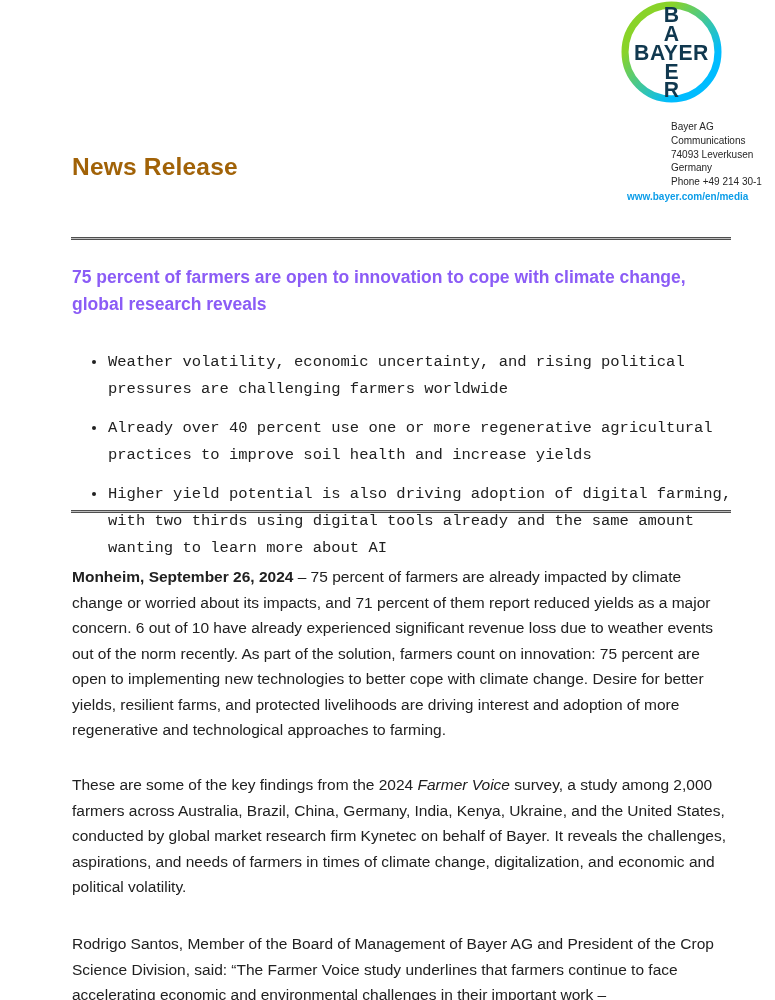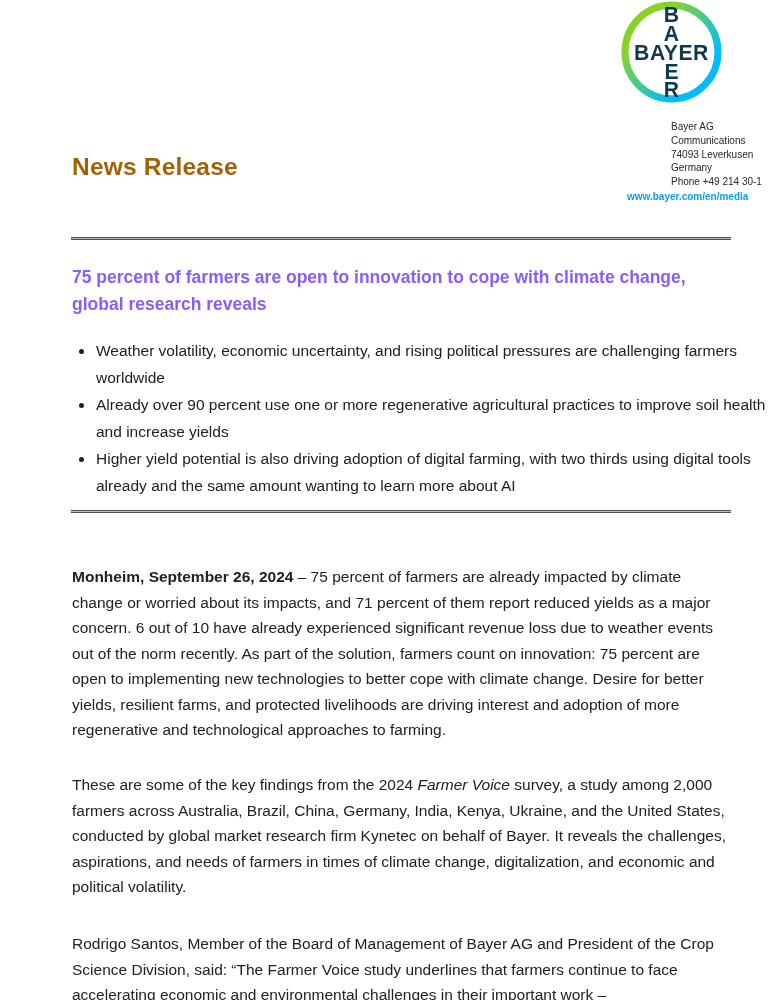--- a/index.html
+++ b/index.html
@@ -58,21 +58,21 @@
   .headline {
     position: absolute; left: 72px; top: 264px; width: 664px;
     margin: 0;
     font-size: 17.5px; line-height: 27px; font-weight: bold; color: #8b5cf6;
   }
   .bullets {
     position: absolute; left: 72px; top: 337px; width: 674px;
     margin: 0; padding: 0 0 0 23px;
     font-size: 15.5px; line-height: 27px;
   }
-  .bullets li { margin: 0; padding-left: 1px; }
+  .bullets li { margin: 12px; padding-left: 1px; font-family: Liberation Mono, monospace; }
 
   .para {
     position: absolute; left: 72px; width: 662px;
     margin: 0;
     font-size: 15.5px; line-height: 25.5px; color: #212121;
   }
   .para-1 { top: 544px; margin-top: 20px; }
   .para-2 { top: 772px; }
   .para-3 { top: 921px; margin-top: 10px; }
   .bold { font-weight: bold; }
@@ -111,21 +111,21 @@
 
   <div class="masthead-title">News Release</div>
 
   <div class="rule rule-top"></div>
   <div class="rule rule-mid"></div>
 
   <h1 class="headline">75 percent of farmers are open to innovation to cope with climate change, global research reveals</h1>
 
   <ul class="bullets">
     <li>Weather volatility, economic uncertainty, and rising political pressures are challenging farmers worldwide</li>
-    <li>Already over 90 percent use one or more regenerative agricultural practices to improve soil health and increase yields</li>
+    <li>Already over 40 percent use one or more regenerative agricultural practices to improve soil health and increase yields</li>
     <li>Higher yield potential is also driving adoption of digital farming, with two thirds using digital tools already and the same amount wanting to learn more about AI</li>
   </ul>
 
   <p class="para para-1"><span class="bold">Monheim, September 26, 2024</span><span> – 75 percent of farmers are already impacted by climate change or worried about its impacts, and 71 percent of them report reduced yields as a major concern. 6 out of 10 have already experienced significant revenue loss due to weather events out of the norm recently. As part of the solution, farmers count on innovation: 75 percent are open to implementing new technologies to better cope with climate change. Desire for better yields, resilient farms, and protected livelihoods are driving interest and adoption of more regenerative and technological approaches to farming.</span></p>
 
   <p class="para para-2"><span>These are some of the key findings from the 2024 </span><span class="italic">Farmer Voice</span><span> survey, a study among 2,000 farmers across Australia, Brazil, China, Germany, India, Kenya, Ukraine, and the United States, conducted by global market research firm Kynetec on behalf of Bayer. It reveals the challenges, aspirations, and needs of farmers in times of climate change, digitalization, and economic and political volatility.</span></p>
 
   <p class="para para-3"><span>Rodrigo Santos, Member of the Board of Management of Bayer AG and President of the Crop Science Division, said: “The Farmer Voice study underlines that farmers continue to face accelerating economic and environmental challenges in their important work –</span></p>
 
 </div>

